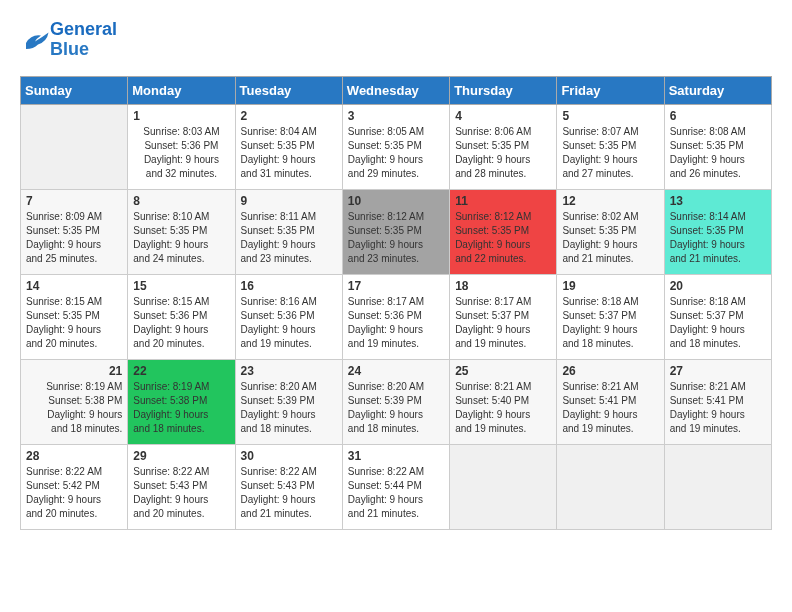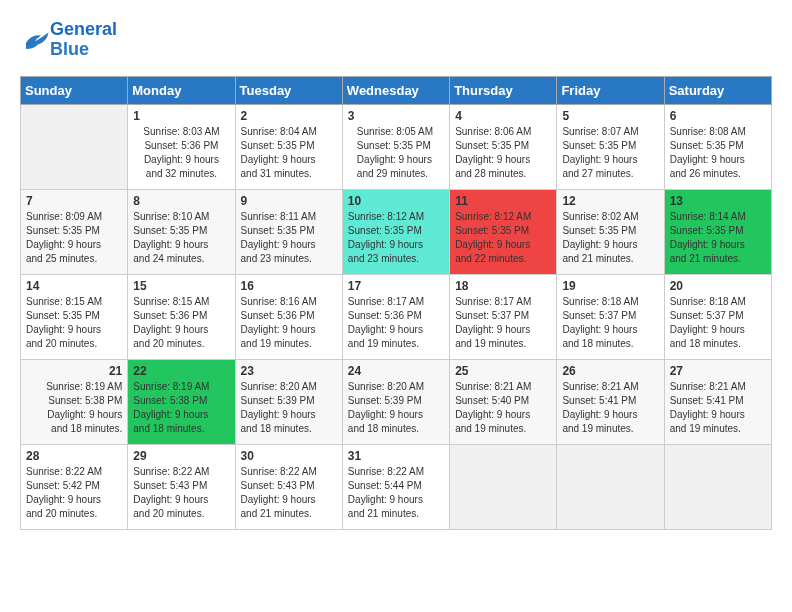--- a/index.html
+++ b/index.html
@@ -129,21 +129,21 @@
         </td>
         <td>
           <span class="day-num">2</span>
           <div class="day-info" style="white-space: pre-line;">Sunrise: 8:04 AM
 Sunset: 5:35 PM
 Daylight: 9 hours
 and 31 minutes.</div>
         </td>
         <td>
           <span class="day-num">3</span>
-          <div class="day-info" style="white-space: pre-line; margin-left: 9px;">Sunrise: 8:05 AM
+          <div class="day-info" style="white-space: pre-line;">Sunrise: 8:05 AM
 Sunset: 5:35 PM
 Daylight: 9 hours
 and 29 minutes.</div>
         </td>
         <td>
           <span class="day-num">4</span>
           <div class="day-info" style="white-space: pre-line;">Sunrise: 8:06 AM
 Sunset: 5:35 PM
 Daylight: 9 hours
 and 28 minutes.</div>
@@ -178,42 +178,42 @@
 Daylight: 9 hours
 and 24 minutes.</div>
         </td>
         <td style="background: rgb(247, 247, 247);">
           <span class="day-num">9</span>
           <div class="day-info" style="white-space: pre-line;">Sunrise: 8:11 AM
 Sunset: 5:35 PM
 Daylight: 9 hours
 and 23 minutes.</div>
         </td>
-        <td style="background: #5eead4;">
+        <td style="background: #a3a3a3;">
           <span class="day-num">10</span>
           <div class="day-info" style="white-space: pre-line;">Sunrise: 8:12 AM
 Sunset: 5:35 PM
 Daylight: 9 hours
 and 23 minutes.</div>
         </td>
         <td style="background: #ef4444;">
           <span class="day-num">11</span>
           <div class="day-info" style="white-space: pre-line;">Sunrise: 8:12 AM
 Sunset: 5:35 PM
 Daylight: 9 hours
 and 22 minutes.</div>
         </td>
         <td style="background: rgb(247, 247, 247);">
           <span class="day-num">12</span>
           <div class="day-info" style="white-space: pre-line;">Sunrise: 8:02 AM
 Sunset: 5:35 PM
 Daylight: 9 hours
 and 21 minutes.</div>
         </td>
-        <td style="background: #22c55e;">
+        <td style="background: #5eead4;">
           <span class="day-num">13</span>
           <div class="day-info" style="white-space: pre-line;">Sunrise: 8:14 AM
 Sunset: 5:35 PM
 Daylight: 9 hours
 and 21 minutes.</div>
         </td>
       </tr>
       <tr>
         <td>
           <span class="day-num">14</span>

